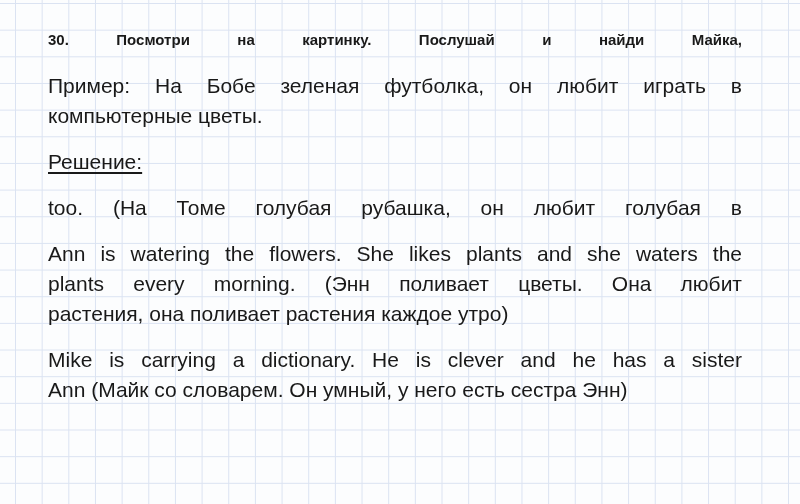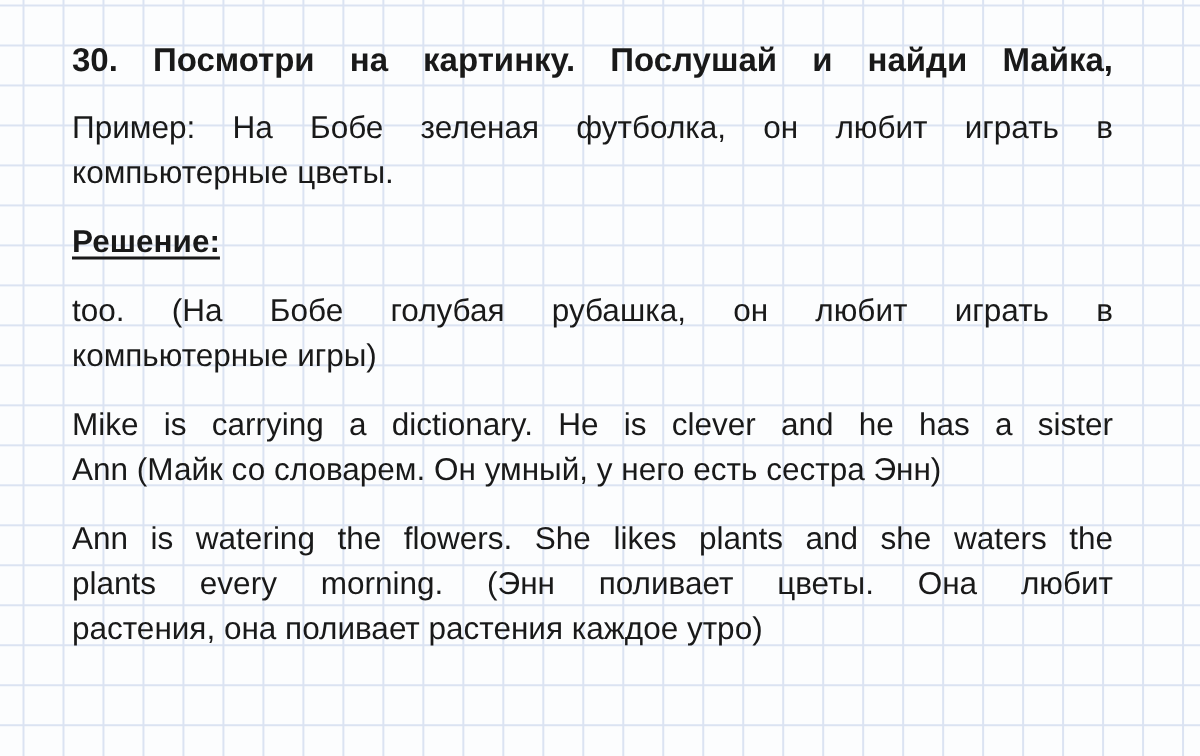--- a/index.html
+++ b/index.html
@@ -19,37 +19,36 @@
     background-size:26.67px 26.67px, 26.67px 26.67px;
     background-position:15px 0, 0 3px;
   }
   .content{
     padding:24px 58px 0 48px;
     color:var(--ink);
     font-family:"Liberation Sans","DejaVu Sans",sans-serif;
   }
   .title{
     font-weight:bold;
-    font-size:22px;
+    font-size:15px;
     line-height:31px;
     margin:0 0 14px 0;
   }
   .para{margin:16px 0 11px 0;}
   .bline{
     font-size:21px;
     line-height:30px;
   }
   .just{
     text-align:justify;
     text-align-last:justify;
   }
   .solution-label{
     text-decoration:underline;
     text-underline-offset:3px;
-    font-weight:bold;
   }
 </style>
 </head>
 <body>
 
 <div class="sheet">
   <div class="content">
 
     <div class="title">
       <div class="just">30. Посмотри на картинку. Послушай и найди Майка,</div>
@@ -58,29 +57,28 @@
     <div class="para">
       <div class="bline just">Пример: На Бобе зеленая футболка, он любит играть в</div>
       <div class="bline">компьютерные цветы.</div>
     </div>
 
     <div class="para">
       <span class="bline solution-label">Решение:</span>
     </div>
 
     <div class="para">
-      <div class="bline just">too. (На Бобе голубая рубашка, он любит играть в</div>
-      <div class="bline">компьютерные игры)</div>
-    </div>
-
-    <div class="para">
-      <div class="bline just">Mike is carrying a dictionary. He is clever and he has a sister</div>
-      <div class="bline">Ann (Майк со словарем. Он умный, у него есть сестра Энн)</div>
+      <div class="bline just">too. (На Томе голубая рубашка, он любит голубая в</div>
     </div>
 
     <div class="para">
       <div class="bline just">Ann is watering the flowers. She likes plants and she waters the</div>
       <div class="bline just">plants every morning. (Энн поливает цветы. Она любит</div>
       <div class="bline">растения, она поливает растения каждое утро)</div>
     </div>
 
+    <div class="para">
+      <div class="bline just">Mike is carrying a dictionary. He is clever and he has a sister</div>
+      <div class="bline">Ann (Майк со словарем. Он умный, у него есть сестра Энн)</div>
+    </div>
+
   </div>
 </div>
 
 </body></html>

